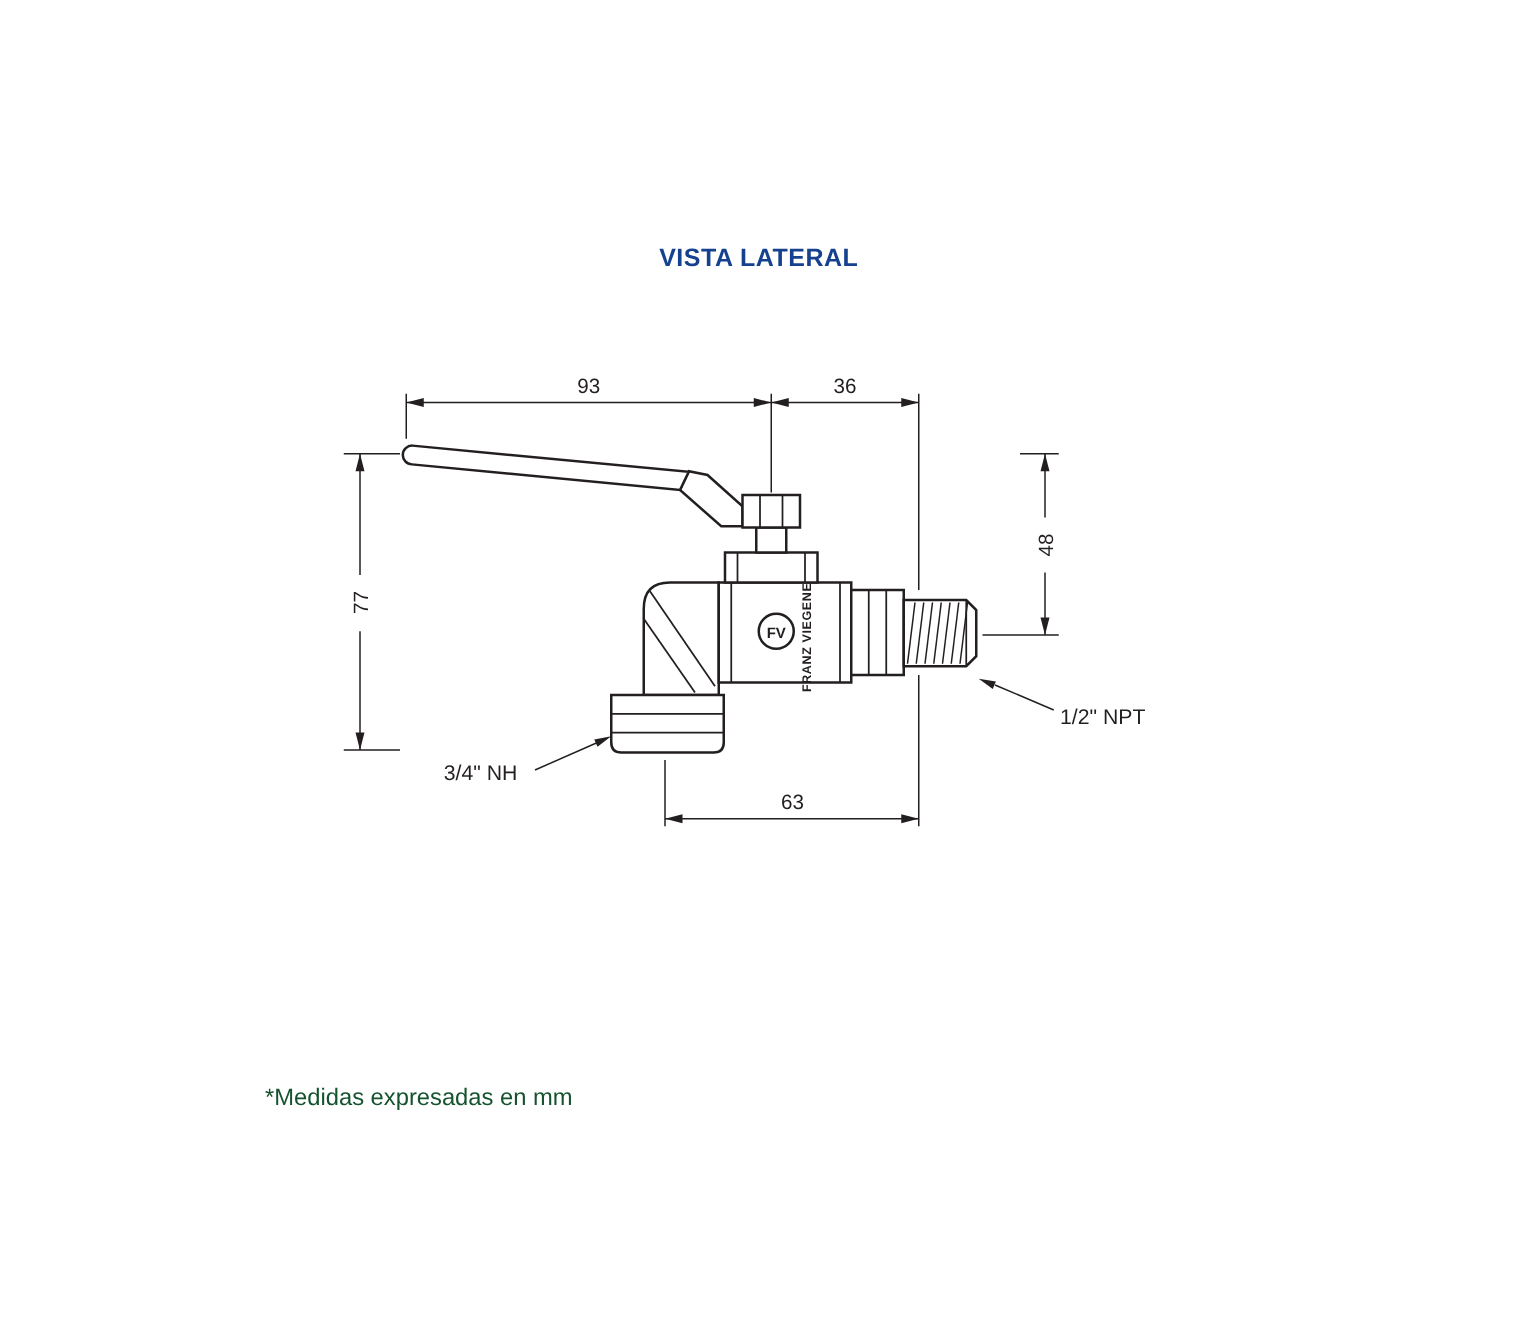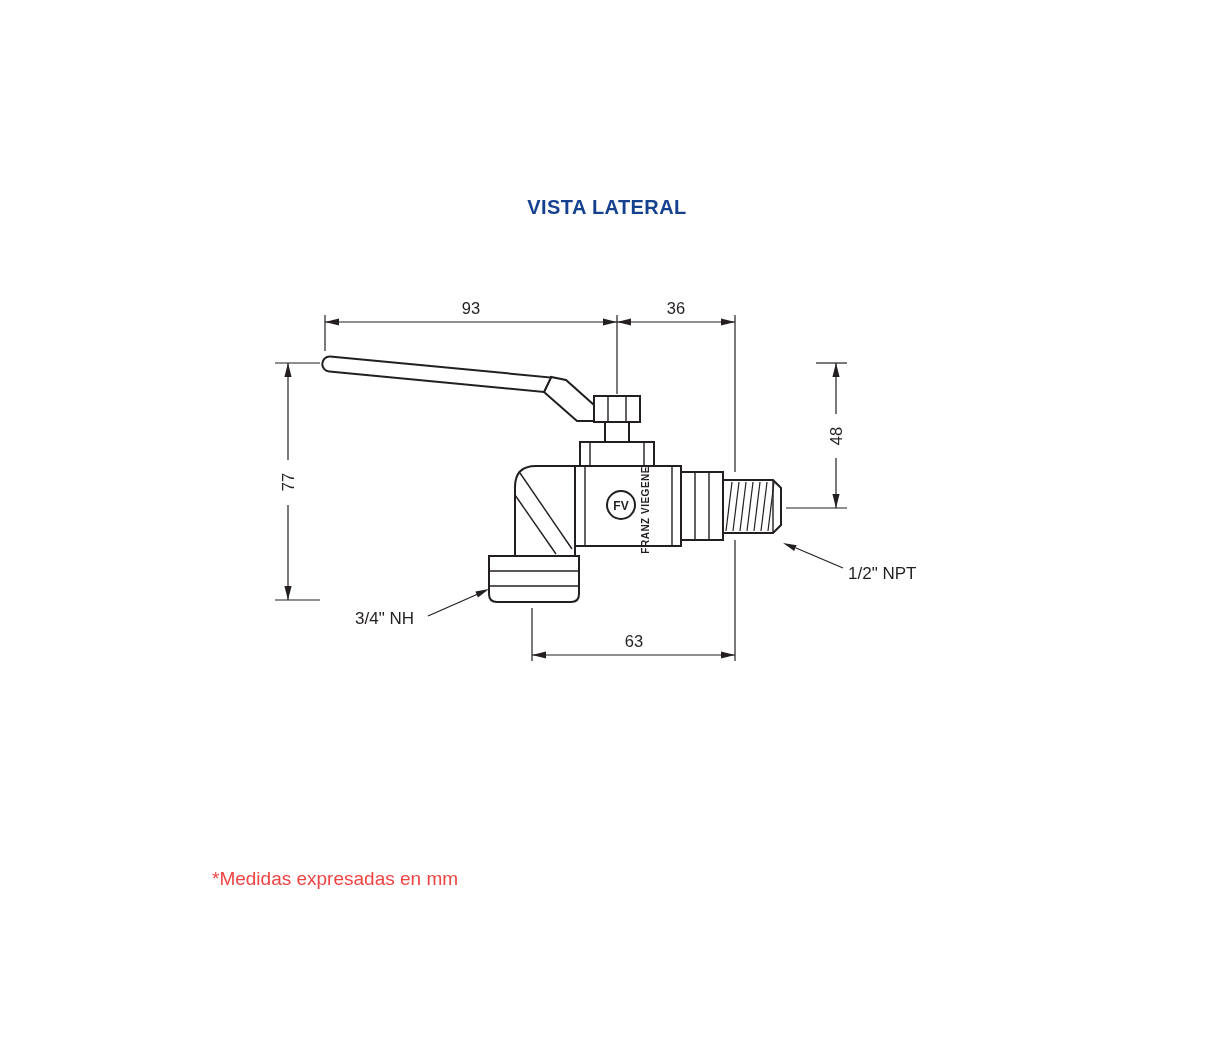--- a/index.html
+++ b/index.html
@@ -20,21 +20,21 @@
     font-size: 20px;
     font-weight: 600;
     letter-spacing: 0.4px;
     color: #15418f;
   }
   .footnote {
     position: absolute;
     left: 212px;
     top: 868px;
     font-size: 19px;
-    color: #ef4444;
+    color: #14532d;
   }
   svg.drawing { position: absolute; left: 0; top: 0; }
   svg text {
     font-family: "Liberation Sans", sans-serif;
     fill: #231f20;
     font-size: 16.5px;
   }
   svg text.leader-label { font-size: 17px; }
   svg text.logo-text { font-size: 12px; font-weight: bold; }
   svg text.brand-vertical { font-size: 10px; font-weight: bold; letter-spacing: 0.5px; }

